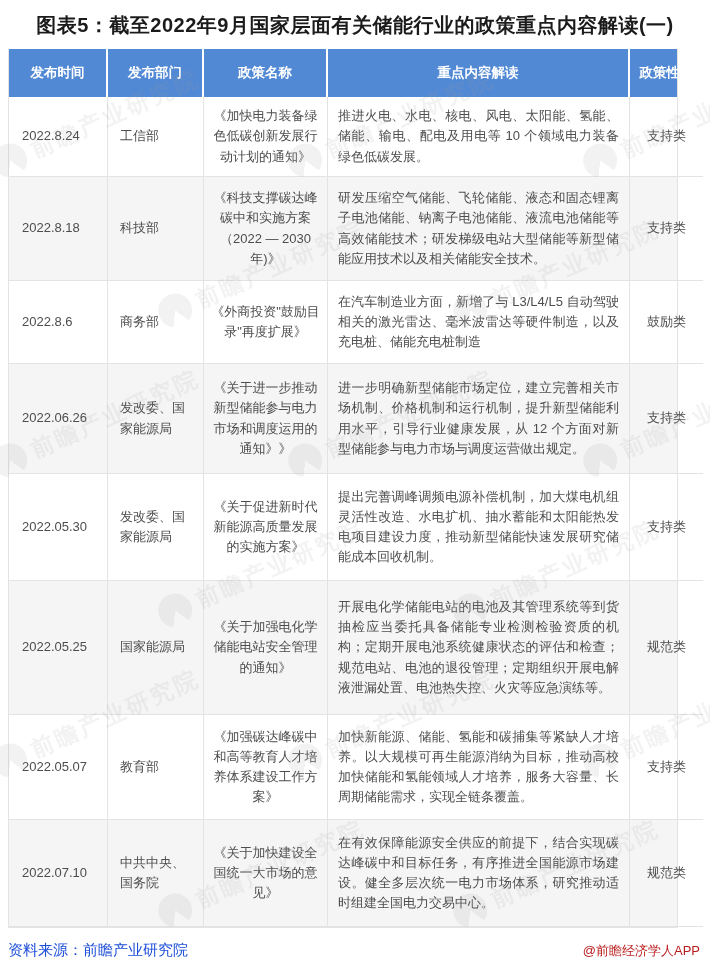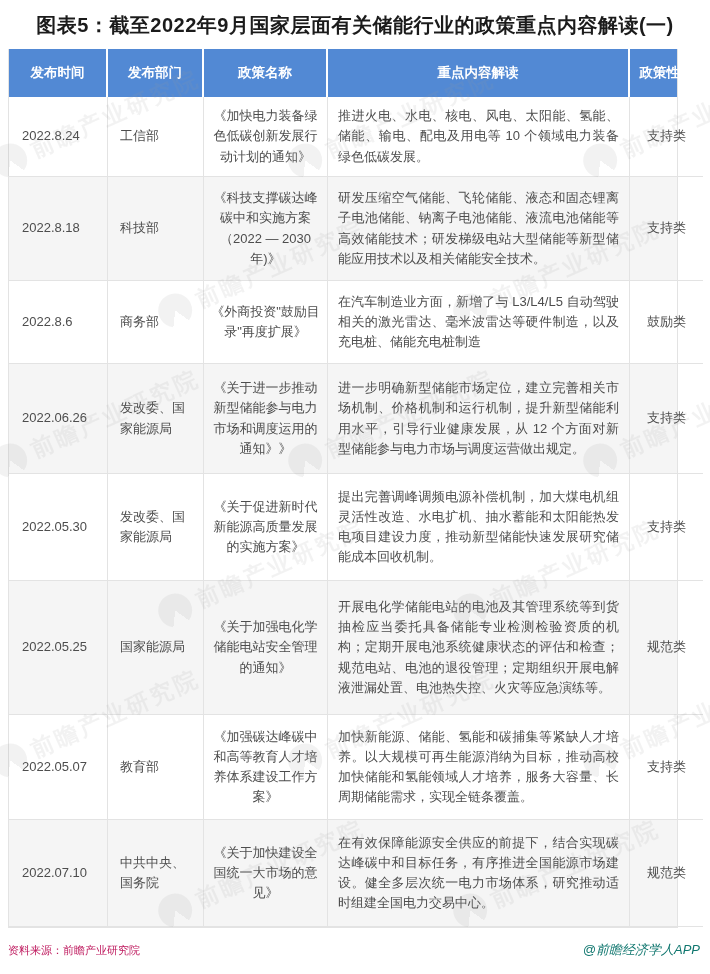--- a/index.html
+++ b/index.html
@@ -66,22 +66,22 @@
   .r3 { min-height:110px; }
   .r4 { min-height:107px; }
   .r5 { min-height:134px; }
   .r6 { min-height:105px; }
   .r7 { min-height:107px; }
   .footer {
     display:flex; justify-content:space-between; align-items:baseline;
     padding:13px 10px 0 8px;
     position:relative; z-index:1;
   }
-  .footer .src   { font-size:11px; color:#be185d; }
-  .footer .credit{ font-size:13px; color:#0f766e;font-style:italic; }
+  .footer .src   { font-size:15px; color:#1d4ed8; }
+  .footer .credit{ font-size:13px; color:#b91c1c; }
   
   .watermark-layer {
     position:absolute; inset:0;
     z-index:2; pointer-events:none;
     overflow:hidden;
   }
   .wm {
     position:absolute;
     display:flex; align-items:center; gap:7px;
     transform:rotate(-24deg);

